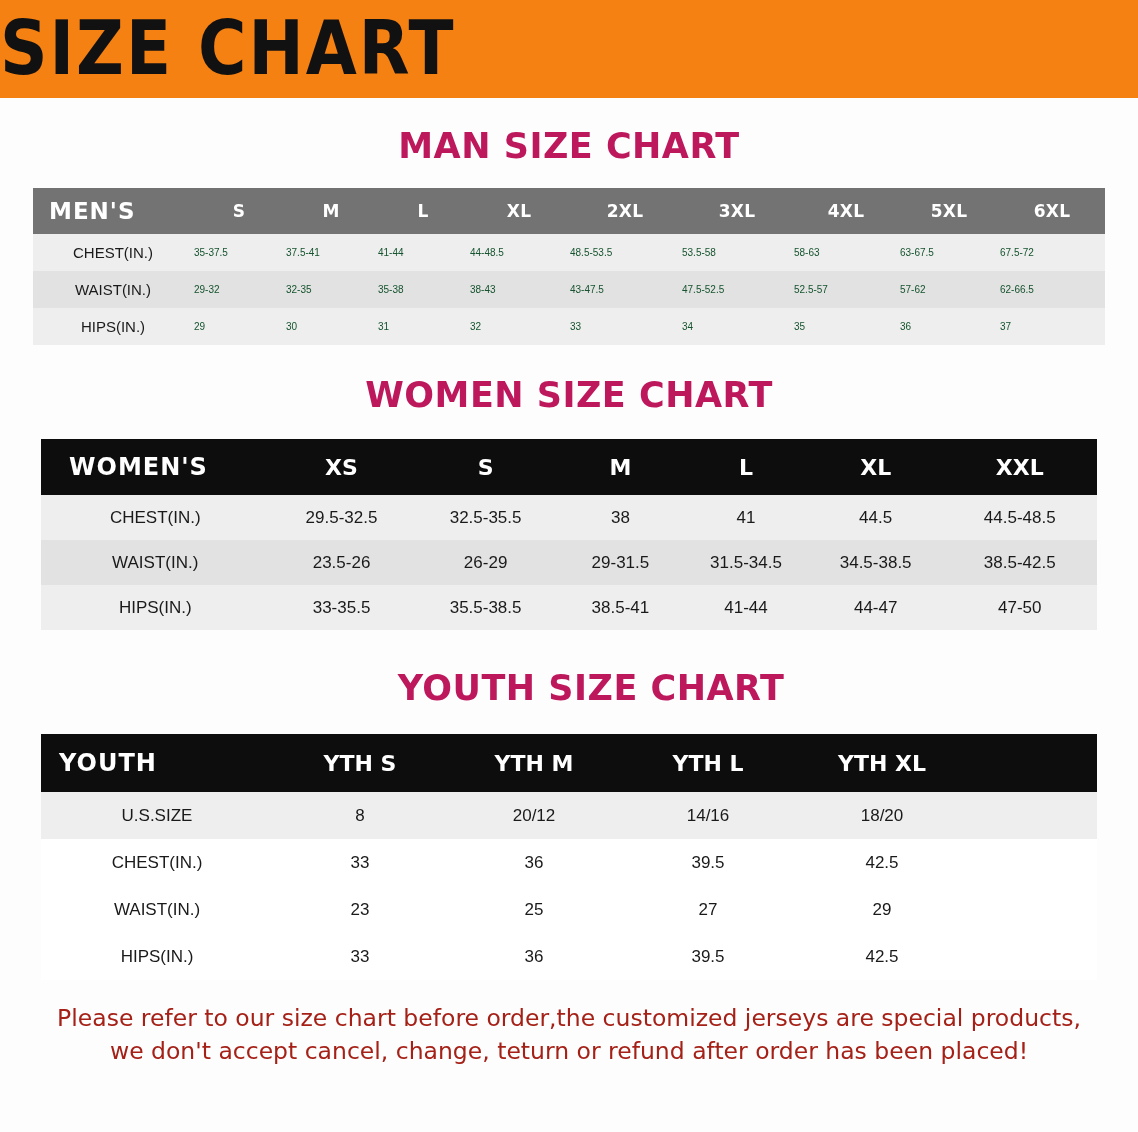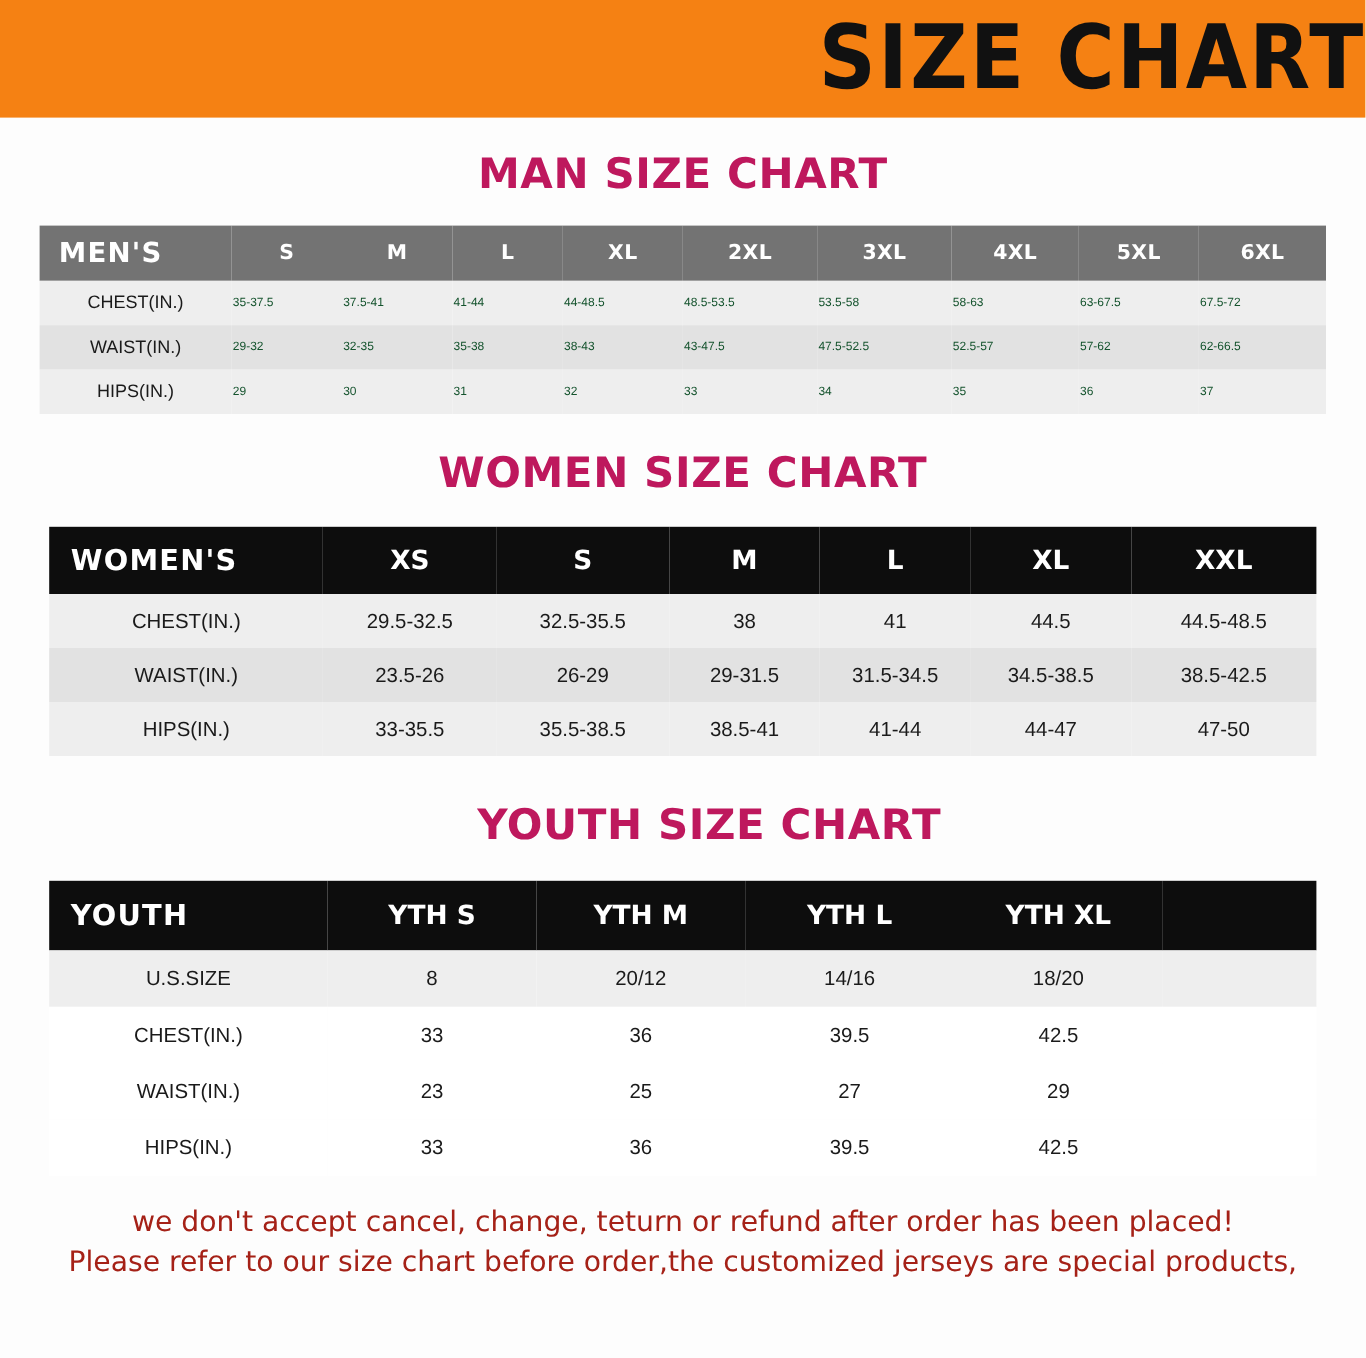--- a/index.html
+++ b/index.html
@@ -21,21 +21,21 @@
     background: #fdfdfd;
   }
 
   
   .banner {
     width: 100%;
     height: 98px;
     background: #f58113;
     display: flex;
     align-items: center;
-    justify-content: flex-end;
+    justify-content: flex-start;
   }
   .banner-title {
     font-family: "DejaVu Sans", sans-serif;
     font-weight: bold;
     font-size: 66px;
     letter-spacing: 2px;
     color: #111111;
     line-height: 1;
     transform: scaleY(1.12);
   }
@@ -102,21 +102,21 @@
   table.women thead th {
     background: #0d0d0d;
     color: #ffffff;
     height: 54px;
     font-size: 22px;
     font-weight: bold;
     font-family: "DejaVu Sans", sans-serif;
   }
   table.women thead th.rowlabel {
     text-align: left;
-    padding-left: 18px;
+    padding-left: 28px;
     font-size: 24px;
     letter-spacing: 1px;
   }
   table.women tbody td {
     height: 43px;
     font-size: 17px;
     text-align: center;
     color: #1a1a1a;
   }
   table.women tbody td.rowlabel { font-size: 17px; }
@@ -346,17 +346,17 @@
           <td>36</td>
           <td>39.5</td>
           <td>42.5</td>
           <td></td>
         </tr>
       </tbody>
     </table>
   </div>
 
   <div class="note">
+    <span>Please refer to our size chart before order,the customized jerseys are special products,</span>
     <span>we don't accept cancel, change, teturn or refund after order has been placed!</span>
-    <span>Please refer to our size chart before order,the customized jerseys are special products,</span>
   </div>
 
 </div>
 
 </body></html>

